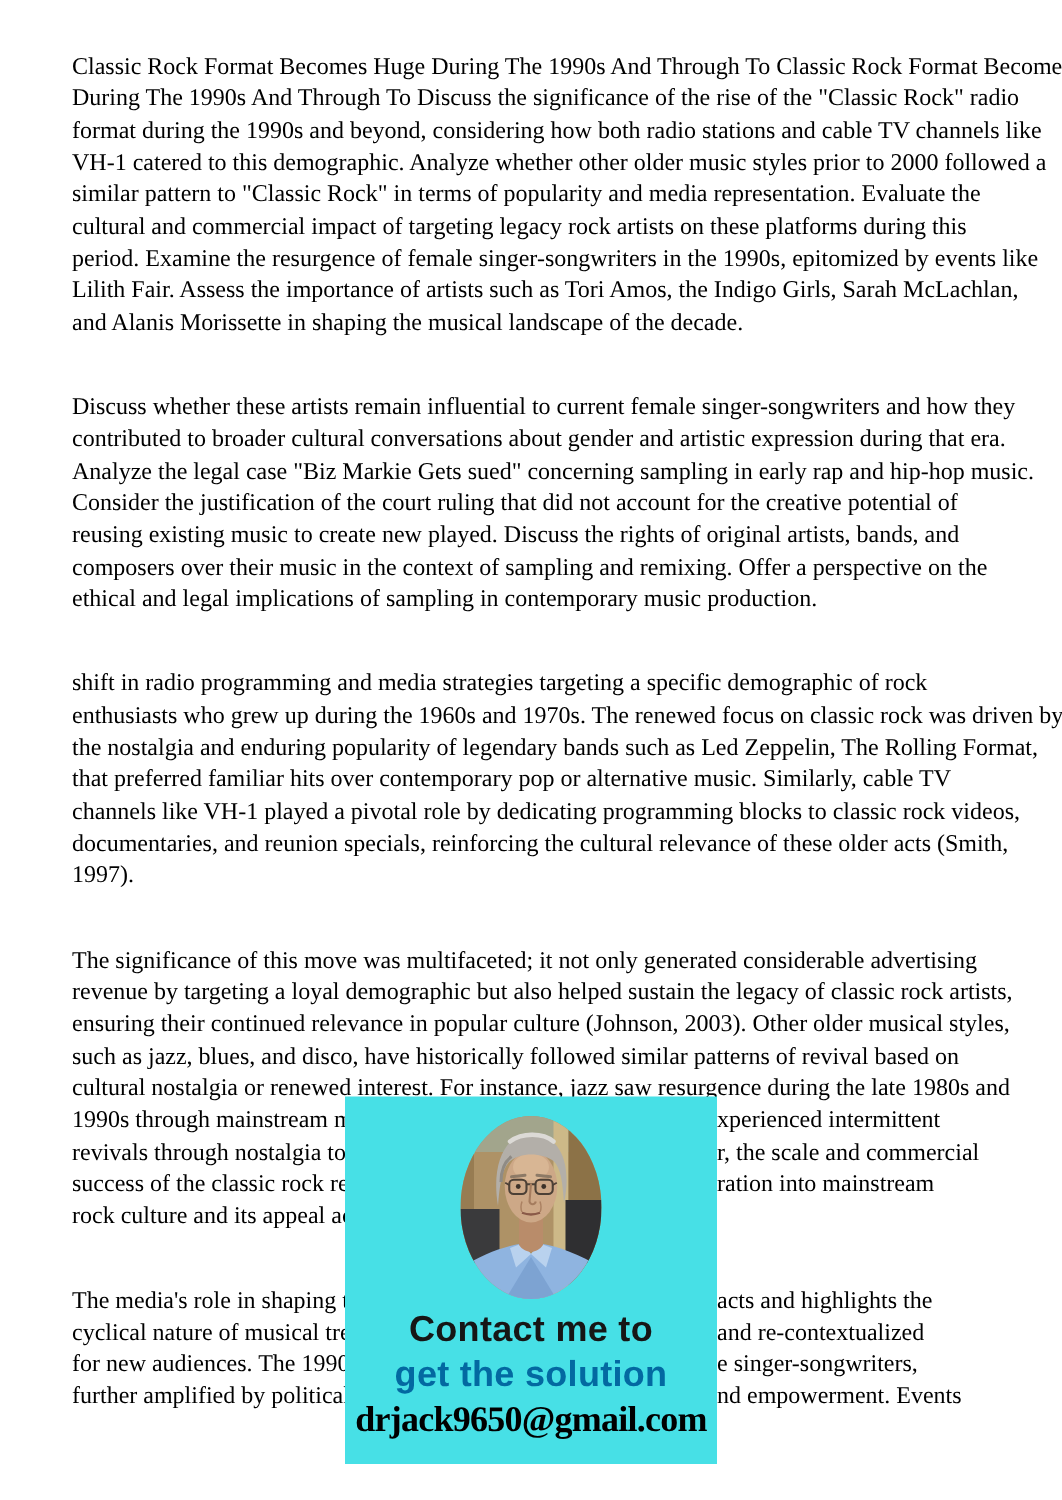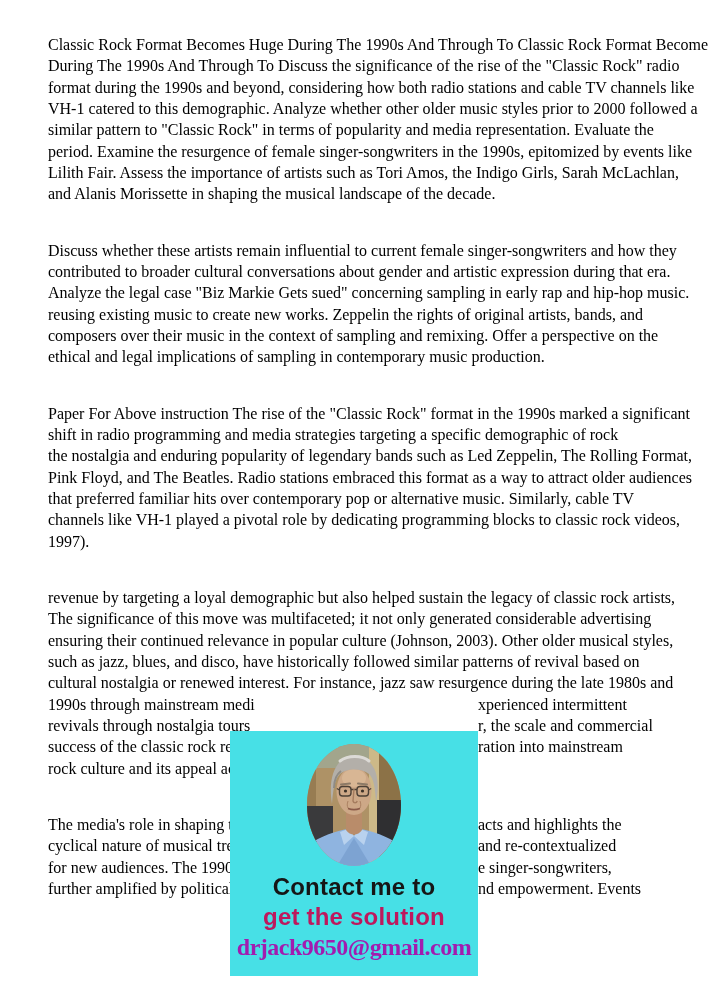--- a/index.html
+++ b/index.html
@@ -74,44 +74,46 @@
 <div class="page">
 
   <div class="doc-body" style="color: rgb(0, 0, 0);">
 
   <div class="para">
         <div class="line">Classic Rock Format Becomes Huge During The 1990s And Through To Classic Rock Format Becomes Huge</div>
         <div class="line">During The 1990s And Through To Discuss the significance of the rise of the "Classic Rock" radio</div>
         <div class="line">format during the 1990s and beyond, considering how both radio stations and cable TV channels like</div>
         <div class="line">VH-1 catered to this demographic. Analyze whether other older music styles prior to 2000 followed a</div>
         <div class="line">similar pattern to "Classic Rock" in terms of popularity and media representation. Evaluate the</div>
+        <div class="line">cultural and commercial impact of targeting legacy rock artists on these platforms during this</div>
         <div class="line">period. Examine the resurgence of female singer-songwriters in the 1990s, epitomized by events like</div>
         <div class="line">Lilith Fair. Assess the importance of artists such as Tori Amos, the Indigo Girls, Sarah McLachlan,</div>
         <div class="line">and Alanis Morissette in shaping the musical landscape of the decade.</div>
       </div>
       <div class="para">
         <div class="line">Discuss whether these artists remain influential to current female singer-songwriters and how they</div>
         <div class="line">contributed to broader cultural conversations about gender and artistic expression during that era.</div>
         <div class="line">Analyze the legal case "Biz Markie Gets sued" concerning sampling in early rap and hip-hop music.</div>
-        <div class="line">reusing existing music to create new works. Zeppelin the rights of original artists, bands, and</div>
+        <div class="line">Consider the justification of the court ruling that did not account for the creative potential of</div>
+        <div class="line">reusing existing music to create new played. Discuss the rights of original artists, bands, and</div>
         <div class="line">composers over their music in the context of sampling and remixing. Offer a perspective on the</div>
         <div class="line">ethical and legal implications of sampling in contemporary music production.</div>
       </div>
       <div class="para">
-        <div class="line">Paper For Above instruction The rise of the "Classic Rock" format in the 1990s marked a significant</div>
         <div class="line">shift in radio programming and media strategies targeting a specific demographic of rock</div>
+        <div class="line">enthusiasts who grew up during the 1960s and 1970s. The renewed focus on classic rock was driven by</div>
         <div class="line">the nostalgia and enduring popularity of legendary bands such as Led Zeppelin, The Rolling Format,</div>
-        <div class="line">Pink Floyd, and The Beatles. Radio stations embraced this format as a way to attract older audiences</div>
         <div class="line">that preferred familiar hits over contemporary pop or alternative music. Similarly, cable TV</div>
         <div class="line">channels like VH-1 played a pivotal role by dedicating programming blocks to classic rock videos,</div>
+        <div class="line">documentaries, and reunion specials, reinforcing the cultural relevance of these older acts (Smith,</div>
         <div class="line">1997).</div>
       </div>
       <div class="para">
+        <div class="line">The significance of this move was multifaceted; it not only generated considerable advertising</div>
         <div class="line">revenue by targeting a loyal demographic but also helped sustain the legacy of classic rock artists,</div>
-        <div class="line">The significance of this move was multifaceted; it not only generated considerable advertising</div>
         <div class="line">ensuring their continued relevance in popular culture (Johnson, 2003). Other older musical styles,</div>
         <div class="line">such as jazz, blues, and disco, have historically followed similar patterns of revival based on</div>
         <div class="line">cultural nostalgia or renewed interest. For instance, jazz saw resurgence during the late 1980s and</div>
         <div class="line"><span>1990s through mainstream medi</span><span class="rfrag">xperienced intermittent</span></div>
         <div class="line"><span>revivals through nostalgia tours</span><span class="rfrag">r, the scale and commercial</span></div>
         <div class="line"><span>success of the classic rock reviv</span><span class="rfrag">ration into mainstream</span></div>
         <div class="line"><span>rock culture and its appeal acros</span><span class="rfrag"></span></div>
       </div>
       <div class="para">
         <div class="line"><span>The media's role in shaping this</span><span class="rfrag">acts and highlights the</span></div>
@@ -168,17 +170,17 @@
 
         <path d="M47,45 L46,57 C46.6,59.4 49.6,59.4 50.2,57" stroke="#a57c5e" stroke-width="1.4" fill="none"></path>
 
         <path d="M41,57 C40,60 40,62 41,64" stroke="#ab8162" stroke-width="1" fill="none"></path>
         <path d="M53,57 C54,60 54,62 53,64" stroke="#ab8162" stroke-width="1" fill="none"></path>
 
         <path d="M41,64.5 C45,66 49,66 53,64.5" stroke="#8a5a48" stroke-width="1.6" fill="none"></path>
       </g>
     </svg>
     <div class="overlay-title" style="color: rgb(22, 22, 22);">Contact me to</div>
-    <div class="overlay-title" style="margin-top: 0px; color: #be185d;">get the solution</div>
-    <div class="overlay-email" style="color: #a21caf;">drjack9650@gmail.com</div>
+    <div class="overlay-title" style="margin-top: 0px; color: #0369a1;">get the solution</div>
+    <div class="overlay-email" style="color: #000000;">drjack9650@gmail.com</div>
   </div>
 
 </div>
 
 </body></html>

